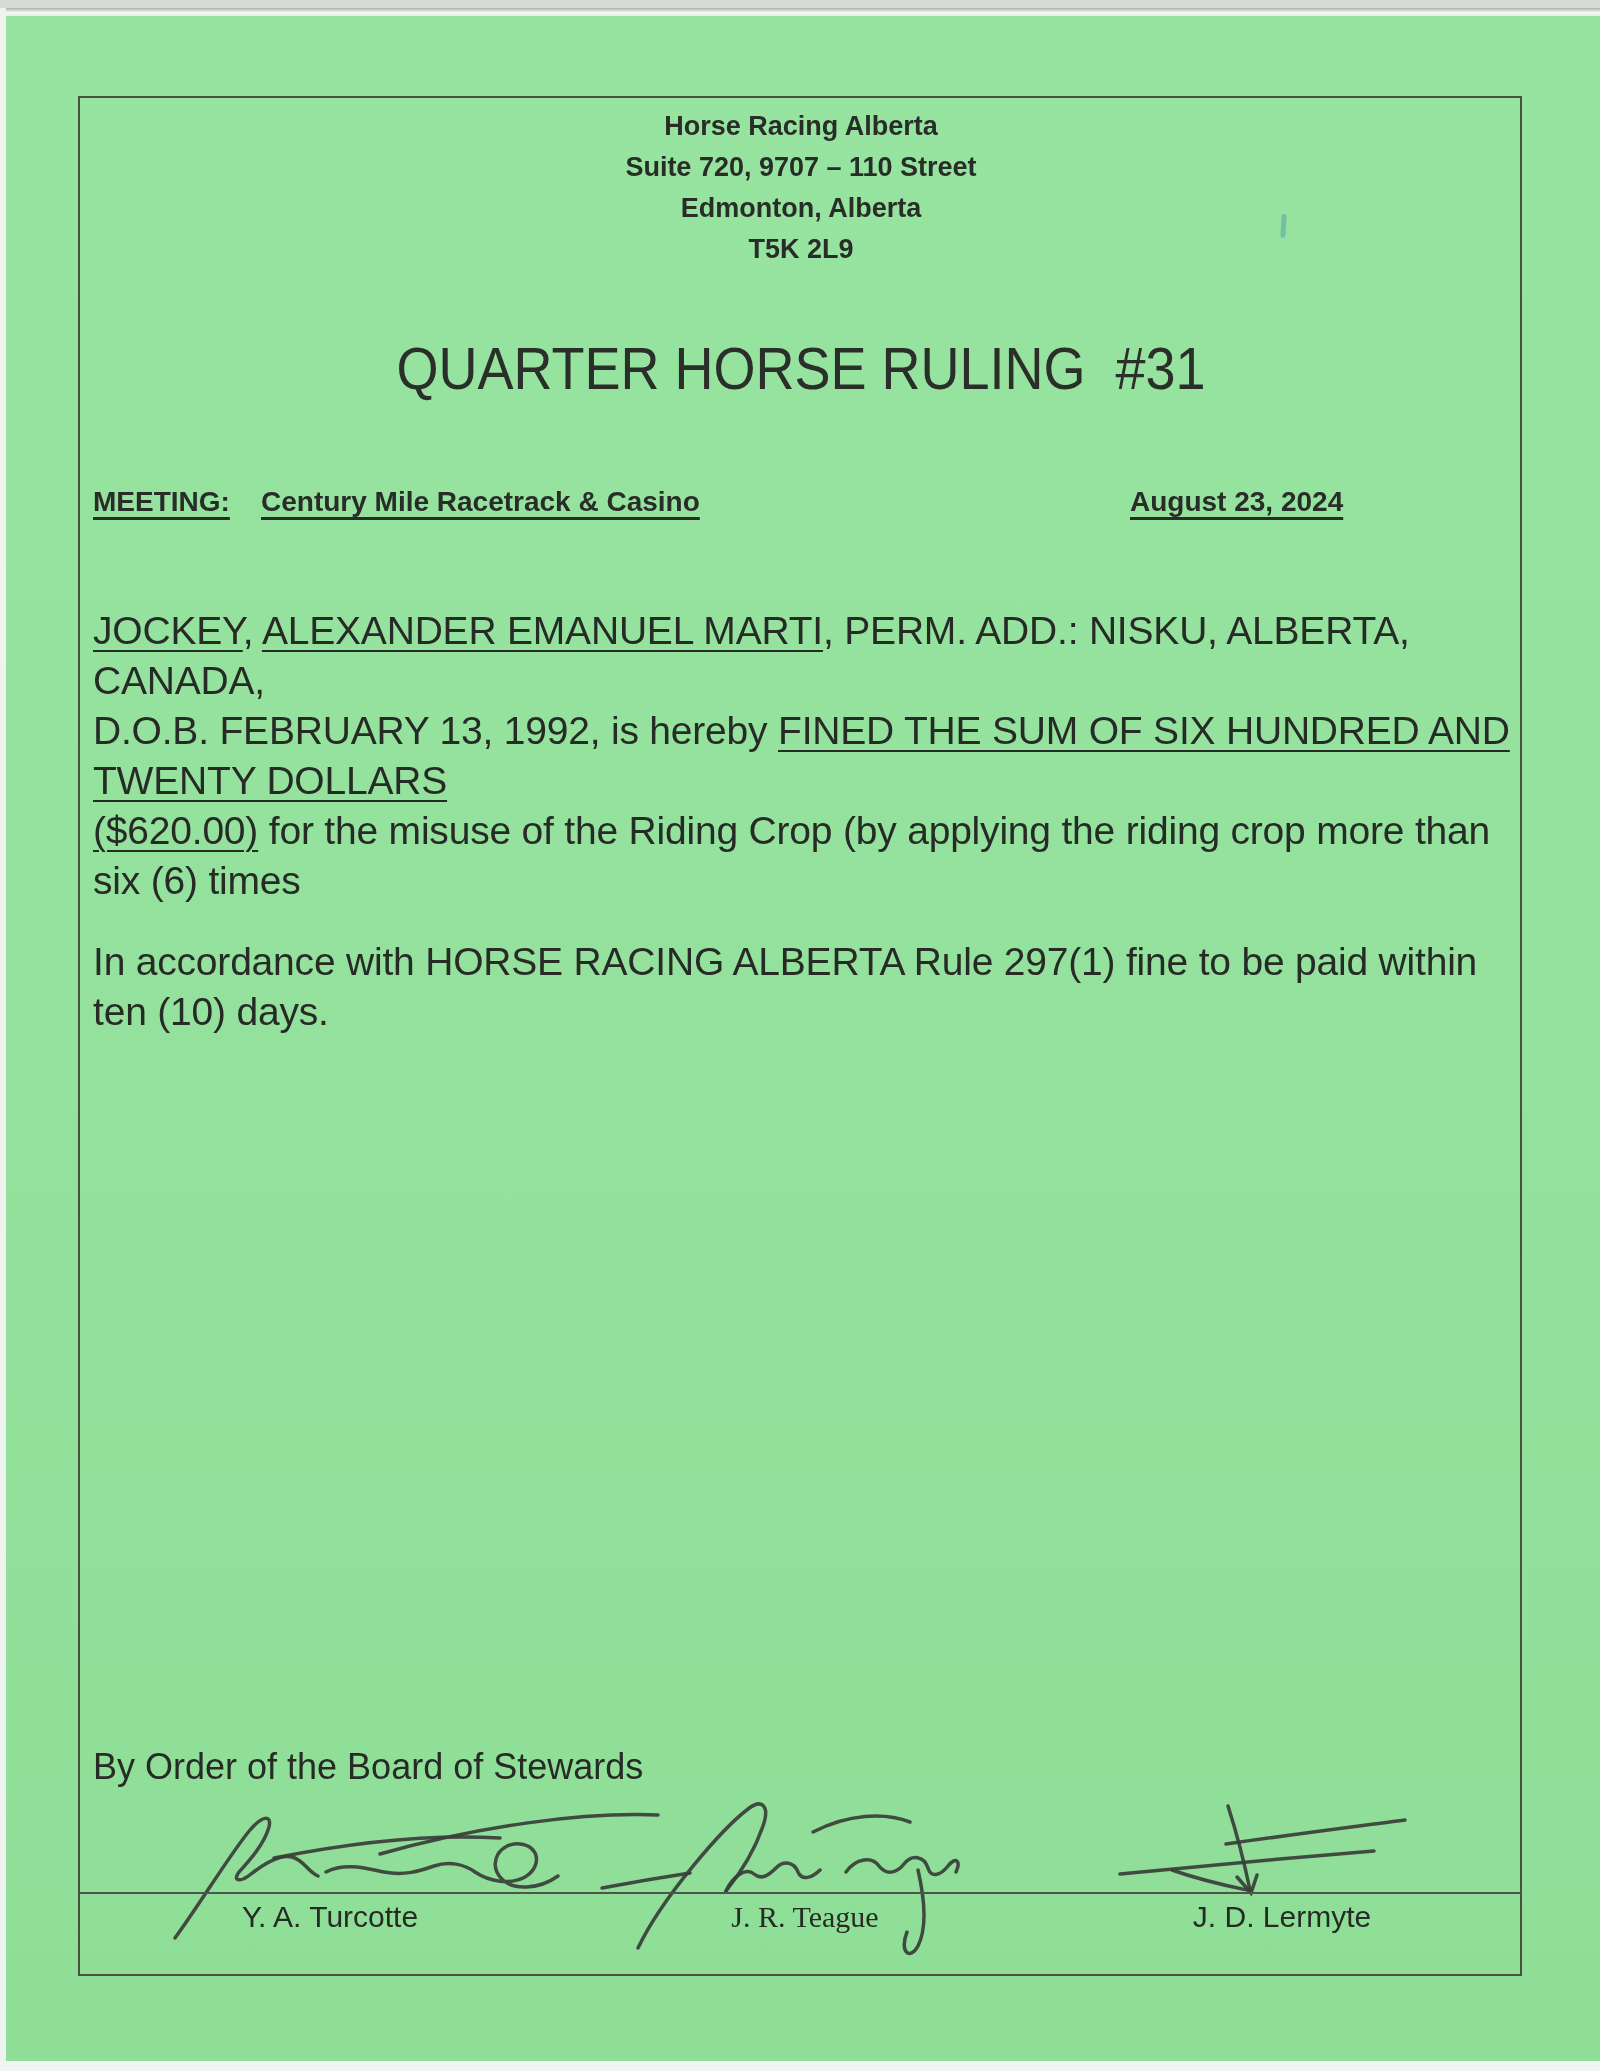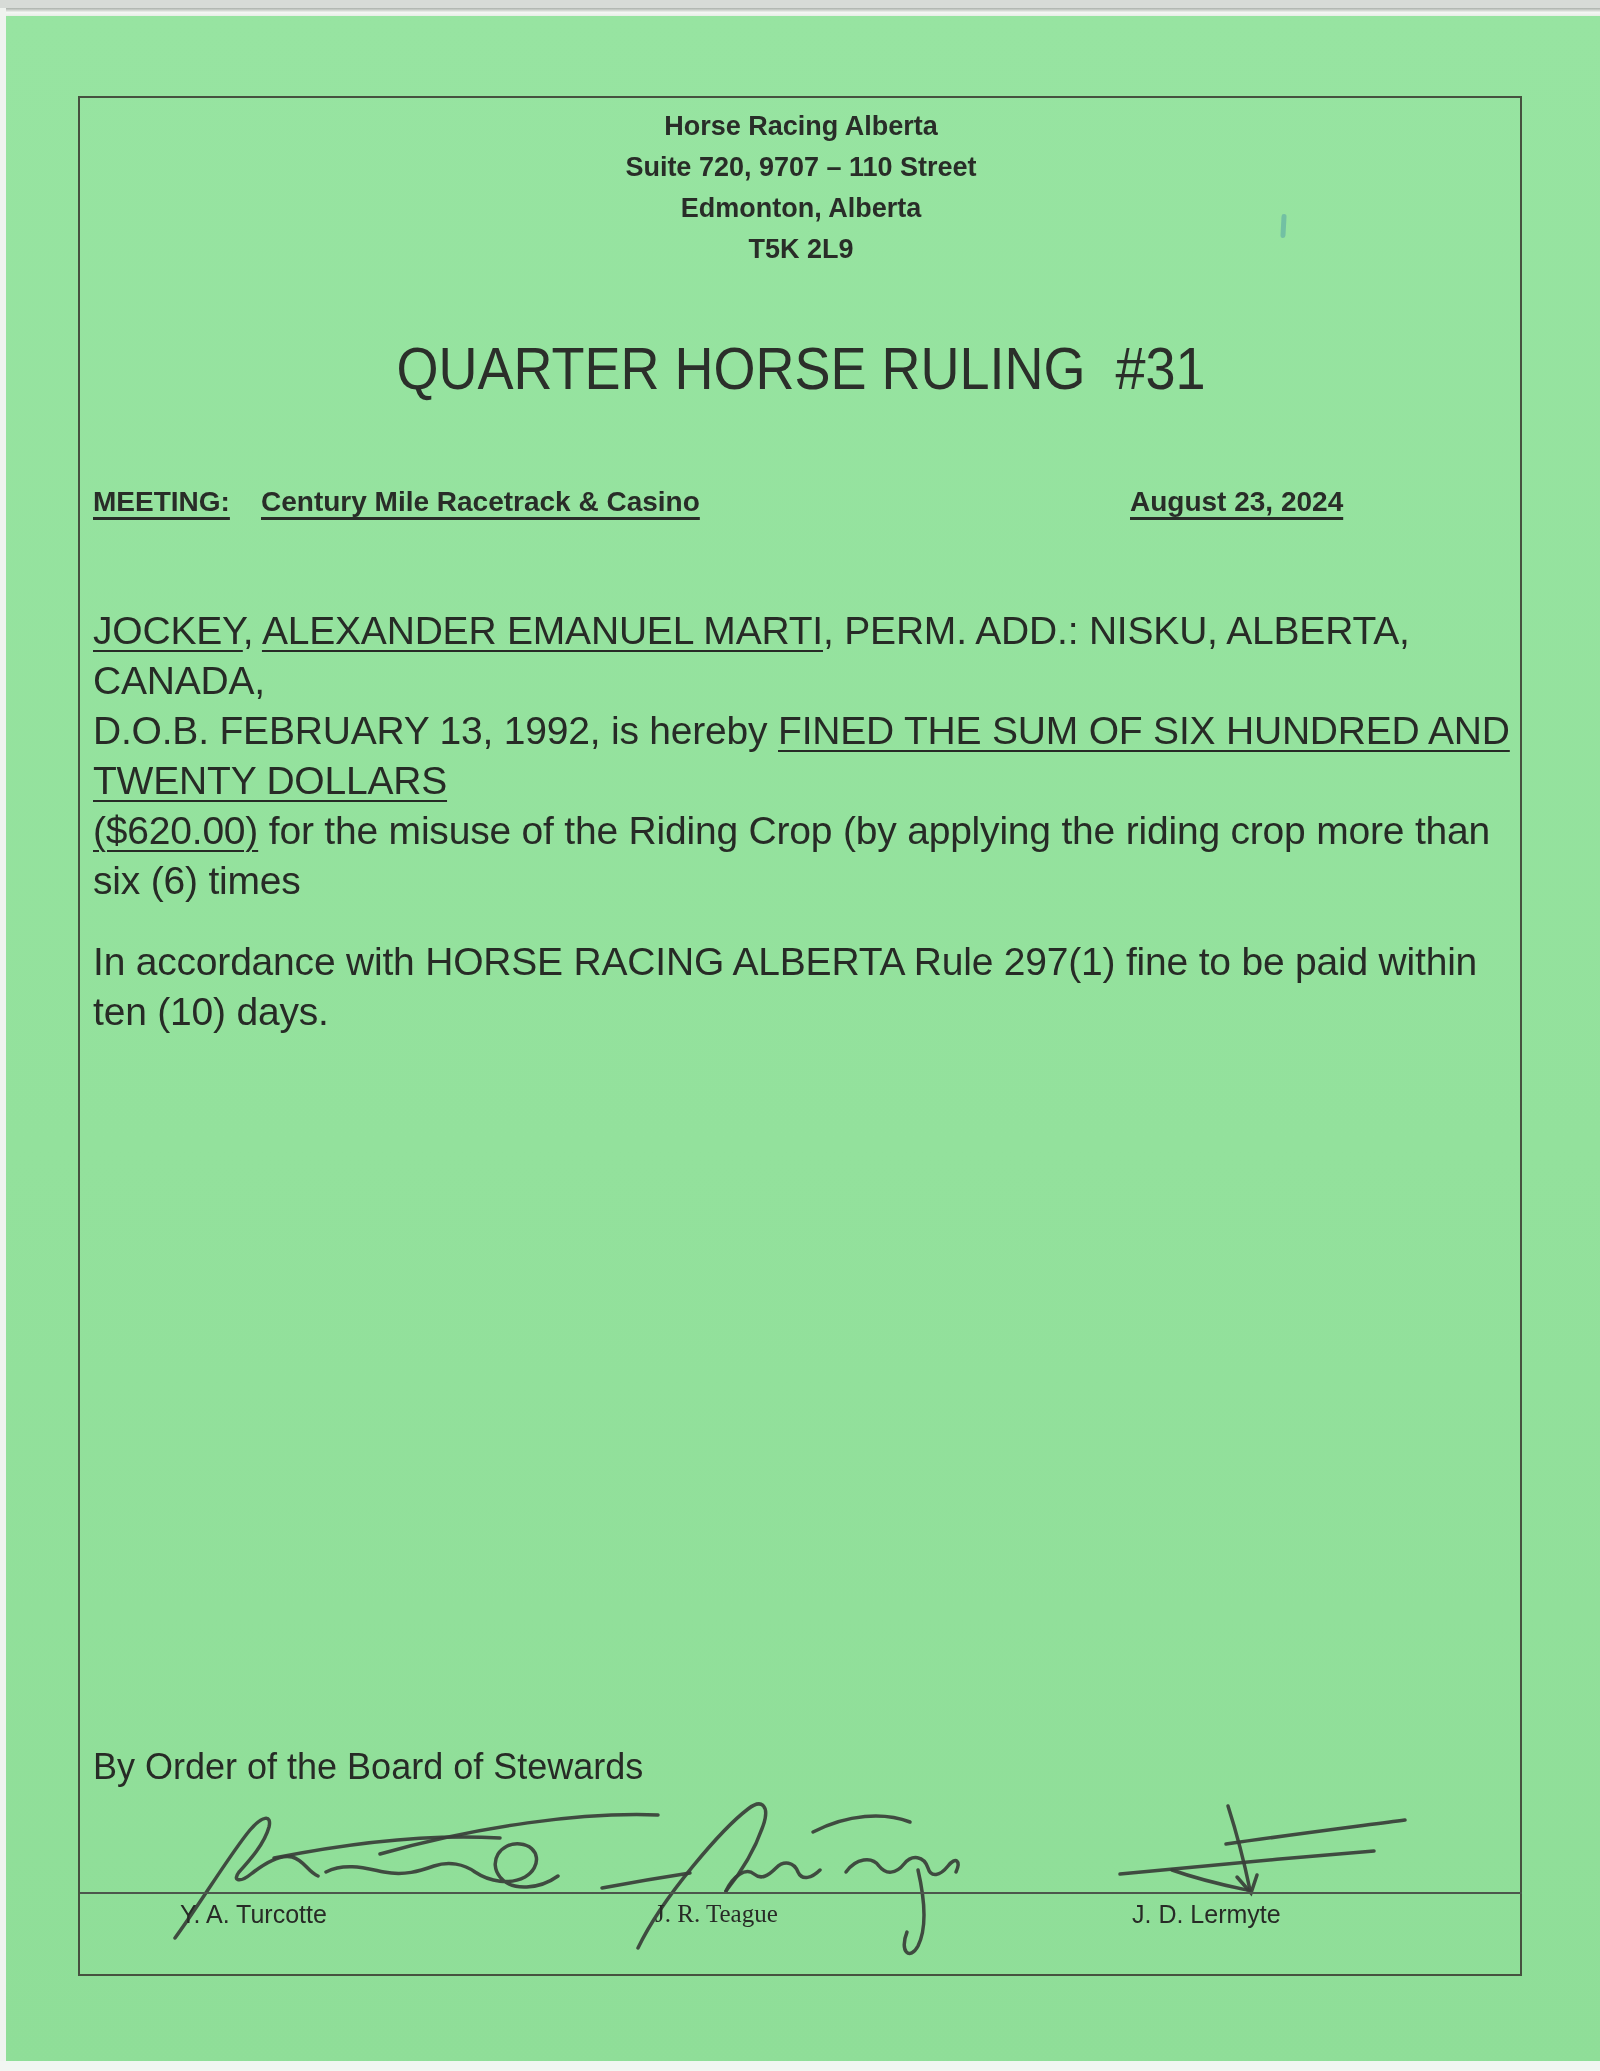--- a/index.html
+++ b/index.html
@@ -52,22 +52,22 @@
   .p3{top:929px;}
   .body-par .u{
     text-decoration:underline;text-decoration-thickness:2px;text-underline-offset:6px;
   }
   .by-order{
     position:absolute;left:93px;top:1738px;
     font-size:36px;color:#272b26;
   }
   .sig-line{position:absolute;left:80px;top:1884px;width:1442px;height:2px;background:#4c574c;}
   .sig-name{
-    position:absolute;top:1892px;width:300px;text-align:left;
-    font-size:25px;color:#272b26;
+    position:absolute;top:1892px;width:300px;text-align:center;
+    font-size:30px;color:#272b26;
   }
   .sig-name.n1{left:180px;}
   .sig-name.n2{left:655px;font-family:Liberation Serif, serif;}
   .sig-name.n3{left:1132px;}
   .sig-svg{position:absolute;left:78px;top:1768px;width:1446px;height:190px;}
   .sig-svg path{fill:none;stroke:#383e38;stroke-width:3.5;stroke-linecap:round;opacity:.92;}
   .scan-mark-blue{
     position:absolute;left:1281px;top:206px;width:5px;height:24px;
     background:#55a4a6;opacity:.55;border-radius:3px;transform:rotate(3deg);
   }

